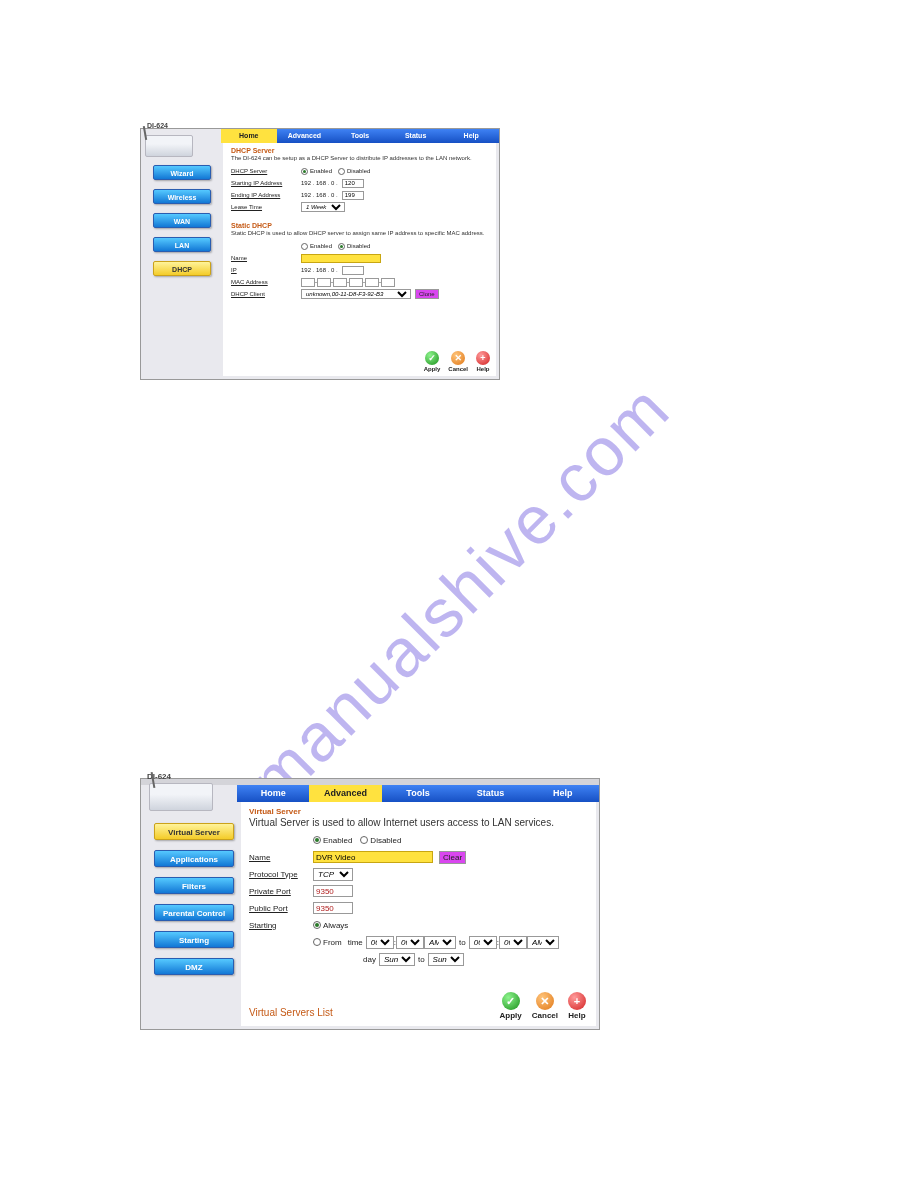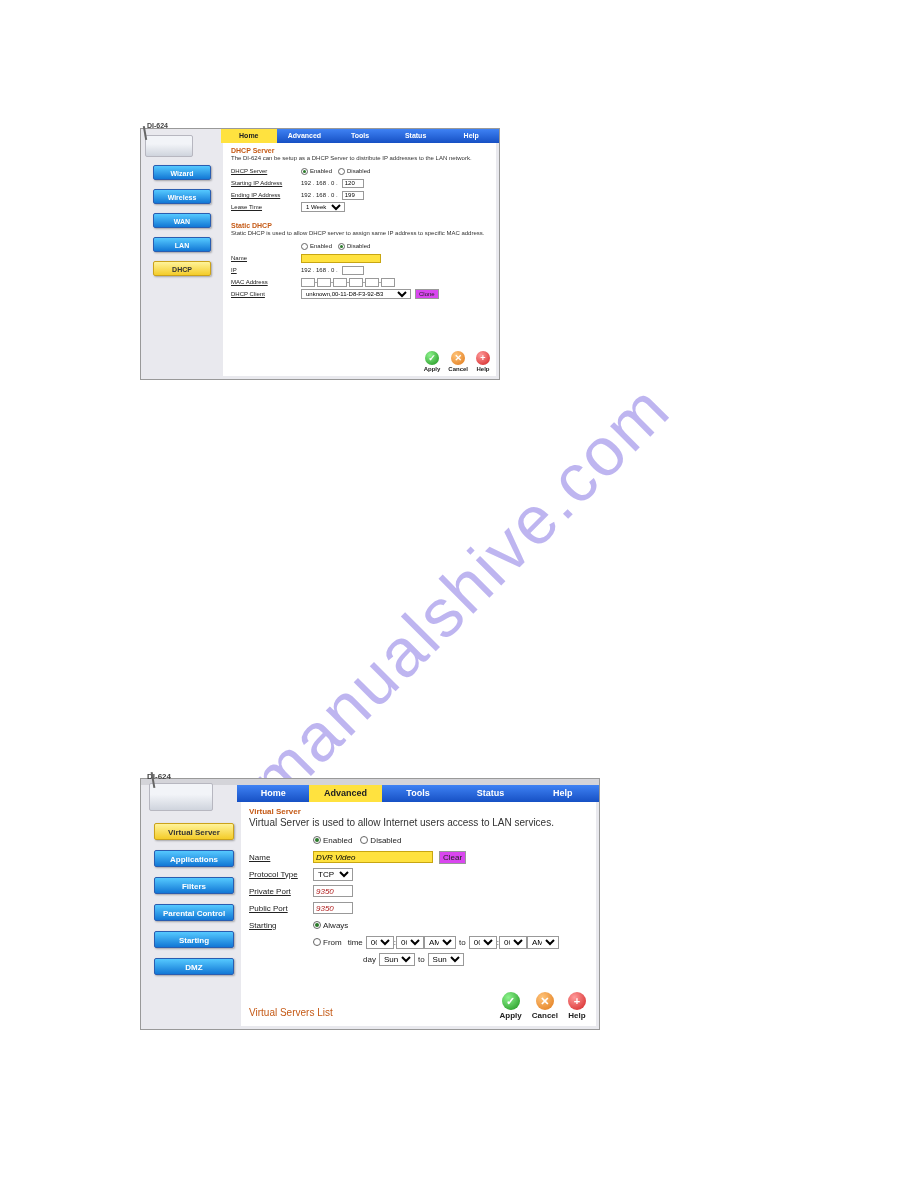--- a/index.html
+++ b/index.html
@@ -79,21 +79,21 @@
   .sechead { color: #c55a16; font-size: 7px; font-weight: bold; margin-bottom: 1px; }
   .desc { font-size: 6px; color: #333; line-height: 1.2; margin-bottom: 4px; }
 
   .frow { display: flex; align-items: center; font-size: 6px; color: #222; margin-top: 2px; min-height: 10px; }
   .frow .lab { width: 70px; text-decoration: underline; }
   .frow .ipfix { margin-right: 4px; }
   .tinyinput {
     border: 1px solid #999; height: 9px; font-size: 6px; padding: 0 2px; background: #fff;
   }
   .tinysel {
-    border: 1px solid #999; height: 10px; font-size: 6px; background: #fff;
+    border: 1px solid #999; height: 10px; font-size: 6px; background: #fff; font-style: italic;
   }
   .radio { width: 7px; height: 7px; border: 1px solid #666; border-radius: 50%; display: inline-block; margin-right: 2px; vertical-align: middle; position: relative; }
   .radio.on::after { content: ""; position: absolute; left: 1px; top: 1px; width: 3px; height: 3px; border-radius: 50%; background: #2a7a2a; }
 
   .p1 .actions { position: absolute; right: 6px; bottom: 4px; display: flex; gap: 8px; }
   .actbtn { text-align: center; font-size: 6px; color: #222; font-weight: bold; }
   .actbtn .ico {
     width: 14px; height: 14px; border-radius: 50%; margin: 0 auto 1px auto; display: flex; align-items: center; justify-content: center; color: #fff; font-size: 9px;
   }
   .ico.apply { background: radial-gradient(circle at 35% 30%, #8df48d, #1a8f1a); }
@@ -135,21 +135,21 @@
   .p2 .sidebar { position: absolute; left: 13px; top: 44px; width: 80px; }
   .p2 .sidebar .sidebtn { height: 17px; line-height: 17px; font-size: 8px; margin-bottom: 10px; }
   .p2 .content {
     position: absolute; left: 100px; top: 23px; right: 3px; bottom: 3px;
     background: #fff; padding: 5px 8px;
   }
   .p2 .sechead { font-size: 8px; }
   .p2 .desc { font-size: 10px; }
   .p2 .frow { font-size: 8px; margin-top: 3px; min-height: 14px; }
   .p2 .frow .lab { width: 64px; }
-  .p2 .tinyinput { height: 12px; font-size: 8px; font-style: italic; }
+  .p2 .tinyinput { height: 12px; font-size: 8px; }
   .p2 .tinysel { height: 13px; font-size: 8px; }
   .p2 .radio { width: 8px; height: 8px; }
   .p2 .radio.on::after { left: 1px; top: 1px; width: 4px; height: 4px; }
   .p2 .actions { position: absolute; right: 10px; bottom: 6px; display: flex; gap: 10px; }
   .p2 .actbtn { font-size: 8px; }
   .p2 .actbtn .ico { width: 18px; height: 18px; font-size: 11px; }
   .p2 .btnbox { height: 13px; line-height: 12px; font-size: 8px; }
   .valred { color: #b02020; }
   .listhead { color: #c55a16; font-size: 10px; position: absolute; left: 8px; bottom: 8px; }
 </style>

